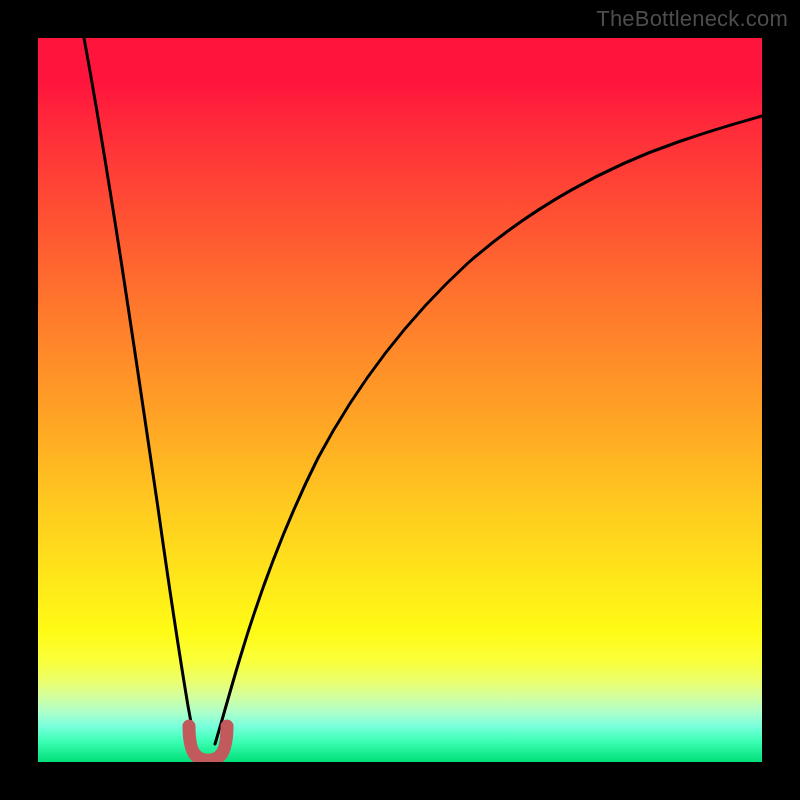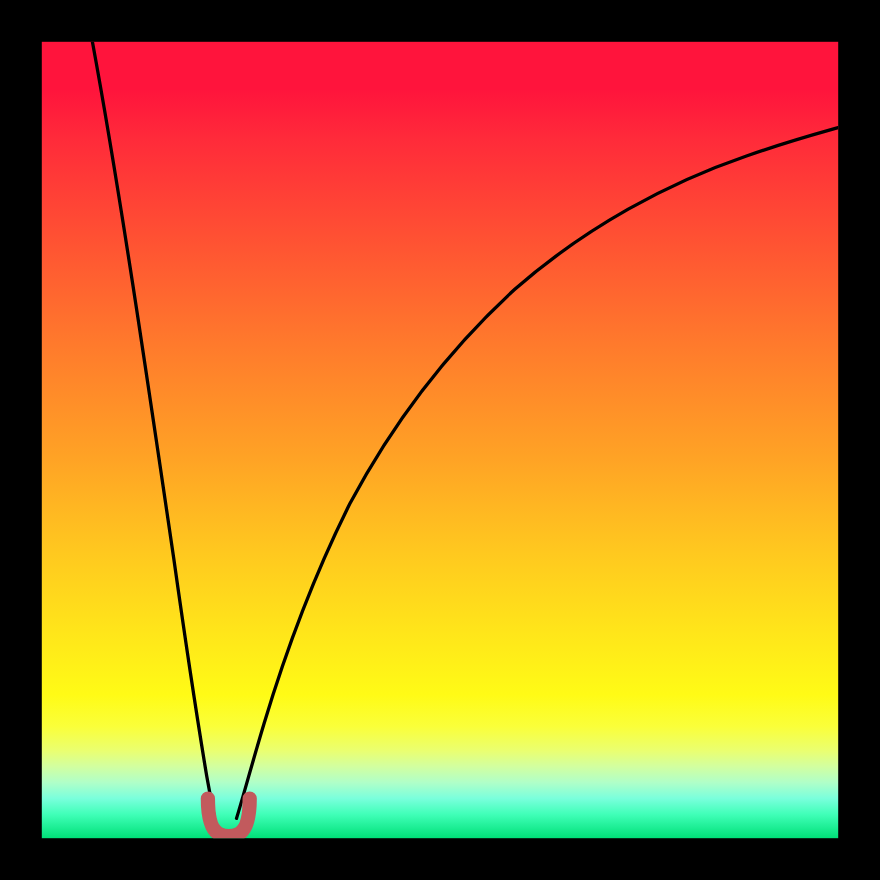--- a/index.html
+++ b/index.html
@@ -91,13 +91,14 @@
                C 495 168, 570 128, 640 104
                C 680 90, 710 82, 724 78" fill="none" stroke="#000" stroke-width="3" stroke-linecap="round"></path>
 
       <path d="M 151 688
                C 151 702, 153 716, 161 720
                C 167 723, 173 723, 179 720
                C 187 716, 189 702, 189 688" fill="none" stroke="#c25a5d" stroke-width="13" stroke-linecap="round" stroke-linejoin="round"></path>
     </svg>
   </div>
 
+  <div class="watermark">TheBottleneck.com</div>
 </div>
 
 </body></html>

